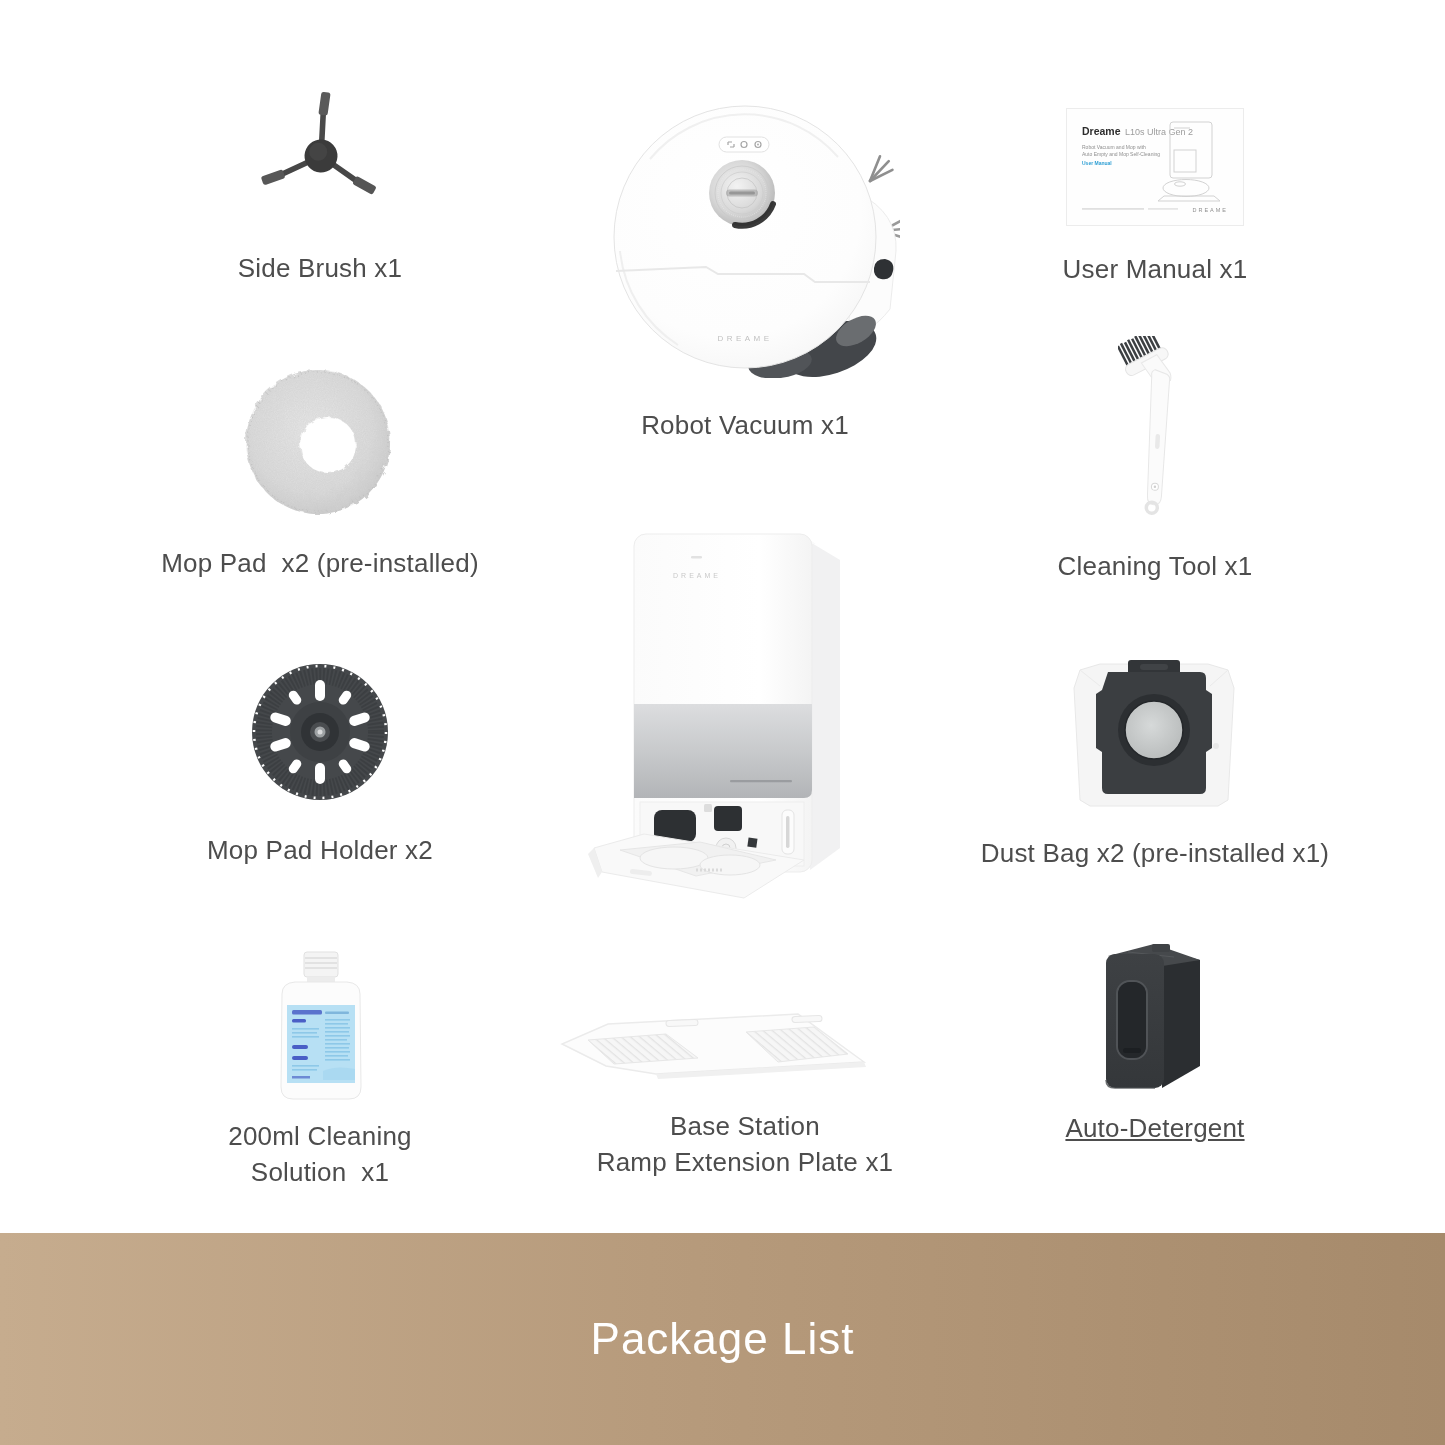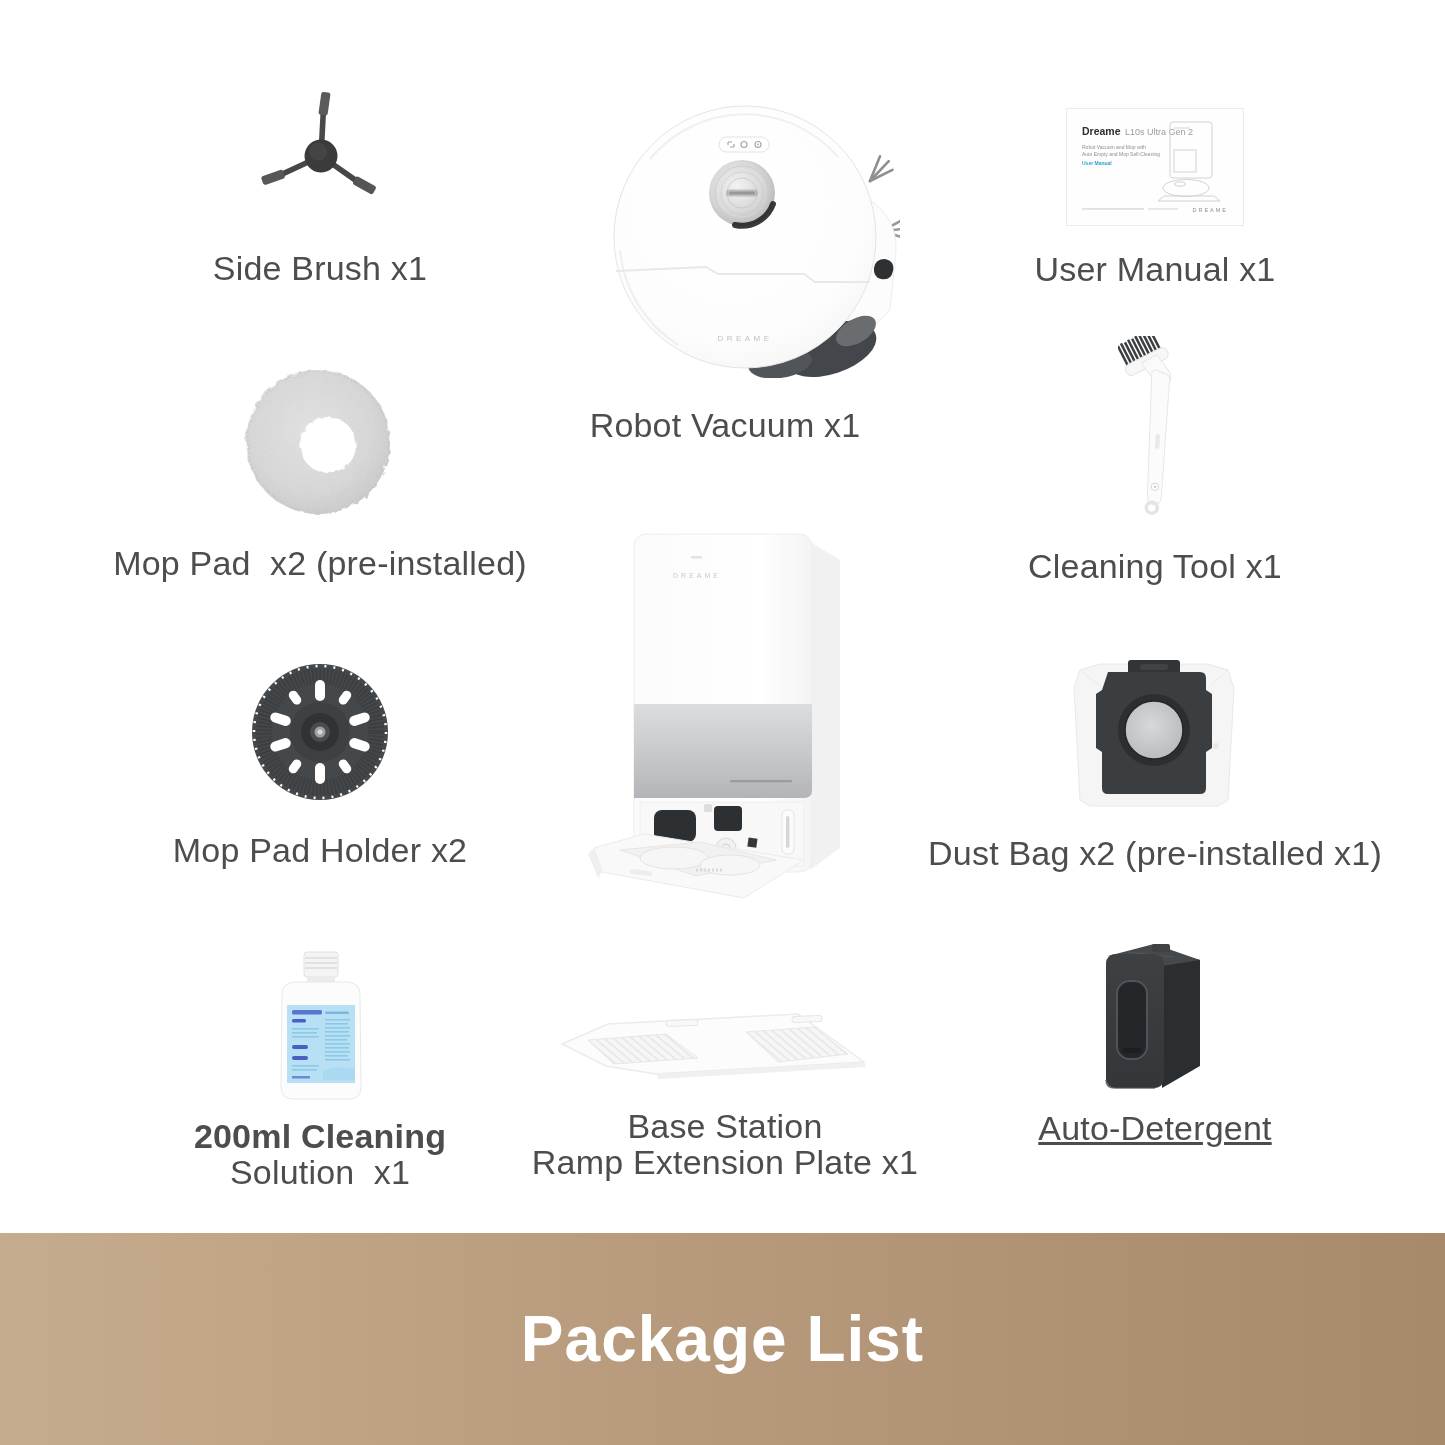--- a/index.html
+++ b/index.html
@@ -1,27 +1,27 @@
 <!DOCTYPE html>
 <html><head>
 <meta charset="utf-8">
 <style>
   html,body{margin:0;padding:0;background:#ffffff;}
   .canvas{position:relative;width:1445px;height:1445px;background:#ffffff;overflow:hidden;
           font-family:"Liberation Sans",sans-serif;}
   .img{position:absolute;}
-  .caption{position:absolute;text-align:center;font-size:34px;line-height:36px;color:#4d4d4d;
+  .caption{position:absolute;text-align:center;font-size:26px;line-height:36px;color:#4d4d4d;
            white-space:pre-wrap;letter-spacing:0.2px;}
   .col1{left:70px;width:500px;}
-  .col2{left:475px;width:500px;text-align:center;}
+  .col2{left:495px;width:500px;text-align:center;}
   .col3{left:905px;width:500px;}
   .banner{position:absolute;left:0;top:1233px;width:1445px;height:212px;
           background:linear-gradient(90deg,#c6ac8e 0%,#b79b7c 45%,#a68a6b 100%);
           display:flex;align-items:center;justify-content:center;}
-  .banner-title{color:#ffffff;font-size:64px;font-weight:700;letter-spacing:1px;}
+  .banner-title{color:#ffffff;font-size:44px;font-weight:400;letter-spacing:1px;}
 </style>
 </head>
 <body>
 
 <div class="canvas">
 
   <svg class="img" style="left:243px;top:90px;" width="155" height="145" viewBox="0 0 155 145">
     <g>
       <g transform="translate(78,66) rotate(3)">
         <g>
@@ -145,21 +145,21 @@
           <rect x="57" y="111" width="25" height="1.6"></rect>
         <rect x="24" y="117" width="27" height="1.6"></rect>
           <rect x="24" y="121" width="25" height="1.6"></rect>
       </g>
       <rect x="24" y="97" width="16" height="4" rx="2" fill="#4a5fc6"></rect>
       <rect x="24" y="108" width="16" height="4" rx="2" fill="#4a5fc6"></rect>
       <rect x="24" y="128" width="18" height="2.5" fill="#5a74cc" opacity="0.8"></rect>
       <path d="M55,123 Q68,117 87,121 L87,132 L55,132 Z" fill="#a4d6ef" opacity="0.7"></path>
     </g>
   </svg>
-  <div class="caption col1" style="top:1118px;font-weight:bold;">200ml Cleaning</div>
+  <div class="caption col1" style="top:1118px;">200ml Cleaning</div>
   <div class="caption col1" style="top:1154px;">Solution  x1</div>
 
   <svg class="img" style="left:608px;top:101px;" width="292" height="277" viewBox="0 0 292 277">
     <defs>
       <radialGradient id="rv-body" cx="44%" cy="38%" r="72%">
         <stop offset="0%" stop-color="#ffffff"></stop>
         <stop offset="70%" stop-color="#fdfdfd"></stop>
         <stop offset="92%" stop-color="#f6f6f6"></stop>
         <stop offset="100%" stop-color="#eeeeee"></stop>
       </radialGradient>

